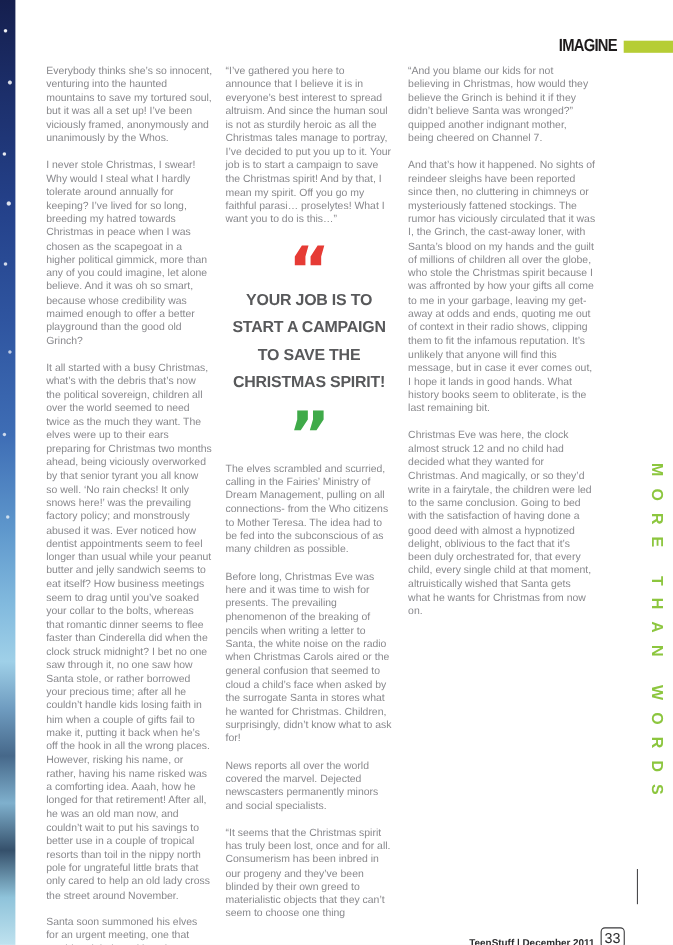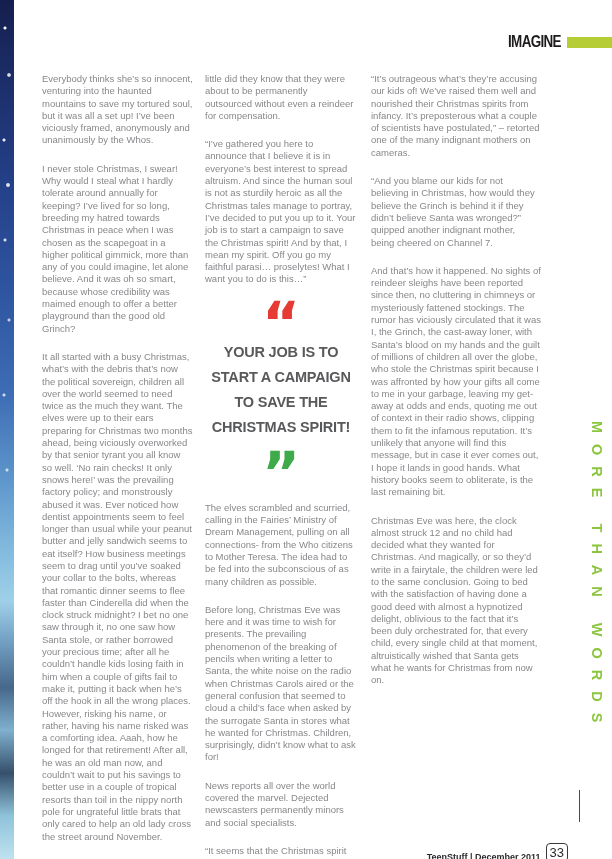--- a/index.html
+++ b/index.html
@@ -24,21 +24,21 @@
         #5e97cc 56%, #82bade 64%, #9fd0e8 70%, #6f9cc0 75%, #46688a 80%,
         #7fb0cd 85%, #35506b 90%, #8fc3da 95%, #bfe2ef 100%);
   }
   .header{position:absolute;top:33px;right:0;display:flex;align-items:center;}
   .header-title{
     font-size:16px;font-weight:800;color:#1e1b1c;letter-spacing:-0.8px;
     transform:scaleX(.84);transform-origin:right center;margin-right:6px;
   }
   .accent-bar{width:45px;height:11px;background:#b6cd35;}
   .col{position:absolute;top:57px;color:#88888c;font-size:9.5px;line-height:12.3px;}
-  .col p{margin:16px 0 12px 0;}
+  .col p{margin:2px 0 12px 0;}
   .col1{left:42px;width:151px;}
   .col2{left:205px;width:152px;}
   .col3{left:371px;width:170px;}
   .pullquote{text-align:center;margin:6px 0 14px 0;}
   .quote-glyph{
     font-family:"DejaVu Sans", sans-serif;font-weight:bold;font-size:58px;
     height:38px;line-height:52px;overflow:hidden;
   }
   .quote-open{color:#e63b35;}
   .quote-close{color:#3faa49;margin-top:8px;}
@@ -74,37 +74,35 @@
   </div>
 
   <div class="col col1">
     <p>Everybody thinks she’s so innocent, venturing into the haunted mountains to save my tortured soul, but it was all a set up! I’ve been viciously framed, anonymously and unanimously by the Whos.</p>
     <p>I never stole Christmas, I swear! Why would I steal what I hardly tolerate around annually for keeping? I’ve lived for so long, breeding my hatred towards Christmas in peace when I was chosen as the scapegoat in a higher political gimmick, more than any of you could imagine, let alone believe. And it was oh so smart, because whose credibility was maimed enough to offer a better playground than the good old Grinch?</p>
     <p>It all started with a busy Christmas, what’s with the debris that’s now the political sovereign, children all over the world seemed to need twice as the much they want. The elves were up to their ears preparing for Christmas two months ahead, being viciously overworked by that senior tyrant you all know so well. ‘No rain checks! It only snows here!’ was the prevailing factory policy; and monstrously abused it was. Ever noticed how dentist appointments seem to feel longer than usual while your peanut butter and jelly sandwich seems to eat itself? How business meetings seem to drag until you’ve soaked your collar to the bolts, whereas that romantic dinner seems to flee faster than Cinderella did when the clock struck midnight? I bet no one saw through it, no one saw how Santa stole, or rather borrowed your precious time; after all he couldn’t handle kids losing faith in him when a couple of gifts fail to make it, putting it back when he’s off the hook in all the wrong places. However, risking his name, or rather, having his name risked was a comforting idea. Aaah, how he longed for that retirement! After all, he was an old man now, and couldn’t wait to put his savings to better use in a couple of tropical resorts than toil in the nippy north pole for ungrateful little brats that only cared to help an old lady cross the street around November.</p>
     <p>Santa soon summoned his elves for an urgent meeting, one that would end their working-class misery;</p>
   </div>
 
   <div class="col col2">
-    <p>little did they know that they were about to be permanently outsourced without even a reindeer for compensation.</p>
     <p>“I’ve gathered you here to announce that I believe it is in everyone’s best interest to spread altruism. And since the human soul is not as sturdily heroic as all the Christmas tales manage to portray, I’ve decided to put you up to it. Your job is to start a campaign to save the Christmas spirit! And by that, I mean my spirit. Off you go my faithful parasi… proselytes! What I want you to do is this…”</p>
 
     <div class="pullquote">
       <div class="quote-glyph quote-open">“</div>
       <div class="pullquote-text">YOUR JOB IS TO START A CAMPAIGN TO SAVE THE CHRISTMAS SPIRIT!</div>
       <div class="quote-glyph quote-close">”</div>
     </div>
 
     <p>The elves scrambled and scurried, calling in the Fairies’ Ministry of Dream Management, pulling on all connections- from the Who citizens to Mother Teresa. The idea had to be fed into the subconscious of as many children as possible.</p>
     <p>Before long, Christmas Eve was here and it was time to wish for presents. The prevailing phenomenon of the breaking of pencils when writing a letter to Santa, the white noise on the radio when Christmas Carols aired or the general confusion that seemed to cloud a child’s face when asked by the surrogate Santa in stores what he wanted for Christmas. Children, surprisingly, didn’t know what to ask for!</p>
     <p>News reports all over the world covered the marvel. Dejected newscasters permanently minors and social specialists.</p>
     <p>“It seems that the Christmas spirit has truly been lost, once and for all. Consumerism has been inbred in our progeny and they’ve been blinded by their own greed to materialistic objects that they can’t seem to choose one thing</p>
   </div>
 
   <div class="col col3">
-    <p>“It’s outrageous what’s they’re accusing our kids of! We’ve raised them well and nourished their Christmas spirits from infancy. It’s preposterous what a couple of scientists have postulated,” – retorted one of the many indignant mothers on cameras.</p>
     <p>“And you blame our kids for not believing in Christmas, how would they believe the Grinch is behind it if they didn’t believe Santa was wronged?” quipped another indignant mother, being cheered on Channel 7.</p>
     <p>And that’s how it happened. No sights of reindeer sleighs have been reported since then, no cluttering in chimneys or mysteriously fattened stockings. The rumor has viciously circulated that it was I, the Grinch, the cast-away loner, with Santa’s blood on my hands and the guilt of millions of children all over the globe, who stole the Christmas spirit because I was affronted by how your gifts all come to me in your garbage, leaving my get-away at odds and ends, quoting me out of context in their radio shows, clipping them to fit the infamous reputation. It’s unlikely that anyone will find this message, but in case it ever comes out, I hope it lands in good hands. What history books seem to obliterate, is the last remaining bit.</p>
     <p>Christmas Eve was here, the clock almost struck 12 and no child had decided what they wanted for Christmas. And magically, or so they’d write in a fairytale, the children were led to the same conclusion. Going to bed with the satisfaction of having done a good deed with almost a hypnotized delight, oblivious to the fact that it’s been duly orchestrated for, that every child, every single child at that moment, altruistically wished that Santa gets what he wants for Christmas from now on.</p>
   </div>
 
   <div class="vertical-words">MORE THAN WORDS</div>
 
   <div class="footer">
     <span>TeenStuff | December 2011</span>
     <span class="page-badge">33</span>

